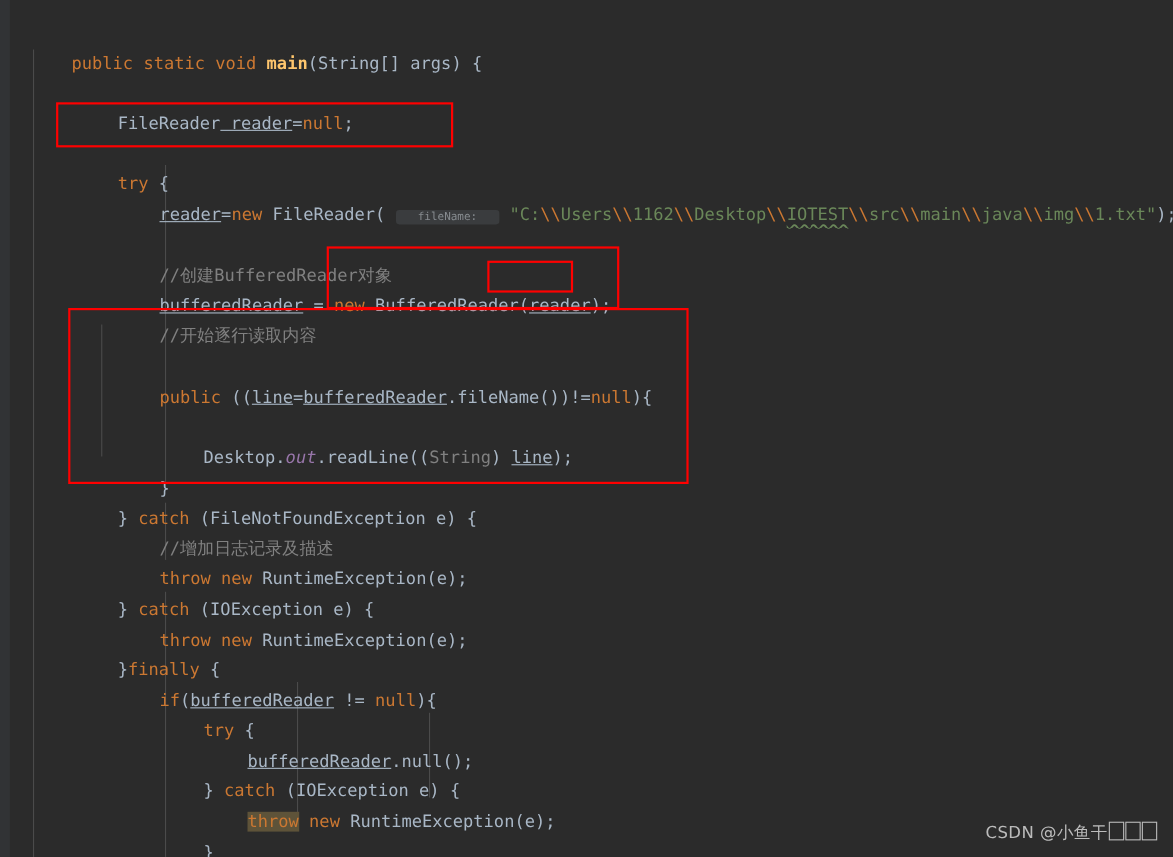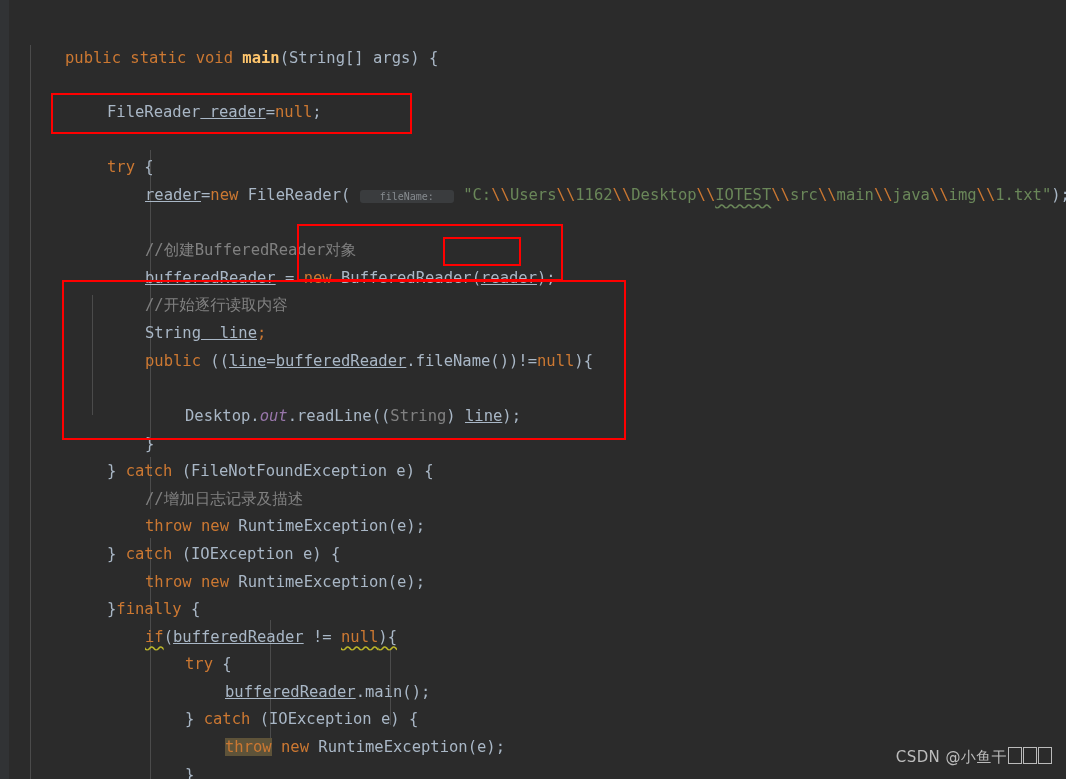--- a/index.html
+++ b/index.html
@@ -69,21 +69,20 @@
   .str     { color: #6a8759; }            
   .esc     { color: #cc7832; }            
   .cmt     { color: #808080; }            
   .hint    { color: #868b8f; background: #3a3c3e; border-radius: 3px; padding: 1px 20px; font-size: 10px; }
   .stat    { color: #9876aa; font-style: italic; }  
   .cast    { color: #808080; }            
   .punct   { color: #a9b7c6; }
 
   
   .squig {
-    text-decoration: underline;
     text-decoration-style: wavy;
     text-decoration-color: #bbb529;
     text-underline-offset: 3px;
   }
   
   .squig-t {
     text-decoration: underline;
     text-decoration-style: wavy;
     text-decoration-color: #6a8759;
     text-underline-offset: 3px;
@@ -162,23 +161,20 @@
     </div>
 
     <div class="code-line" style="top:210px; left:89px;">
       <span class="cmt">//创建BufferedReader对象</span>
     </div>
 
     <div class="code-line" style="top:265px; left:89px;">
       <span class="cmt">//开始逐行读取内容</span>
     </div>
 
-    <div class="code-line" style="top:293px; left:89px;">
-      <span class="type">String</span><span class="fld">  line</span><span class="kw">;</span>
-    </div>
 
     <div class="code-line" style="top:321px; left:89px;">
       <span class="kw">public</span><span class="punct"> ((</span><span class="fld">line</span><span class="punct">=</span><span class="fld">bufferedReader</span><span class="punct">.fileName())!=</span><span class="kw">null</span><span class="punct">){</span>
     </div>
 
     <div class="code-line" style="top:376px; left:129px;">
       <span class="type">Desktop.</span><span class="stat">out</span><span class="punct">.readLine((</span><span class="cast">String</span><span class="punct">) </span><span class="fld">line</span><span class="punct">);</span>
     </div>
 
     <div class="code-line" style="top:404px; left:89px;">
@@ -211,21 +207,21 @@
 
     <div class="code-line" style="top:597px; left:89px;">
       <span class="kw squig">if</span><span class="punct">(</span><span class="fld">bufferedReader</span><span class="punct"> != </span><span class="kw squig">null</span><span class="punct squig">){</span>
     </div>
 
     <div class="code-line" style="top:624px; left:129px;">
       <span class="kw">try</span><span class="punct"> {</span>
     </div>
 
     <div class="code-line" style="top:652px; left:169px;">
-      <span class="fld">bufferedReader</span><span class="punct">.main();</span>
+      <span class="fld">bufferedReader</span><span class="punct">.null();</span>
     </div>
 
     <div class="code-line" style="top:679px; left:129px;">
       <span class="punct">} </span><span class="kw">catch</span><span class="type"> (IOException e) {</span>
     </div>
 
     <div class="code-line" style="top:707px; left:169px;">
       <span class="kw hl">throw</span><span class="kw"> new</span><span class="type"> RuntimeException(e);</span>
     </div>
 

